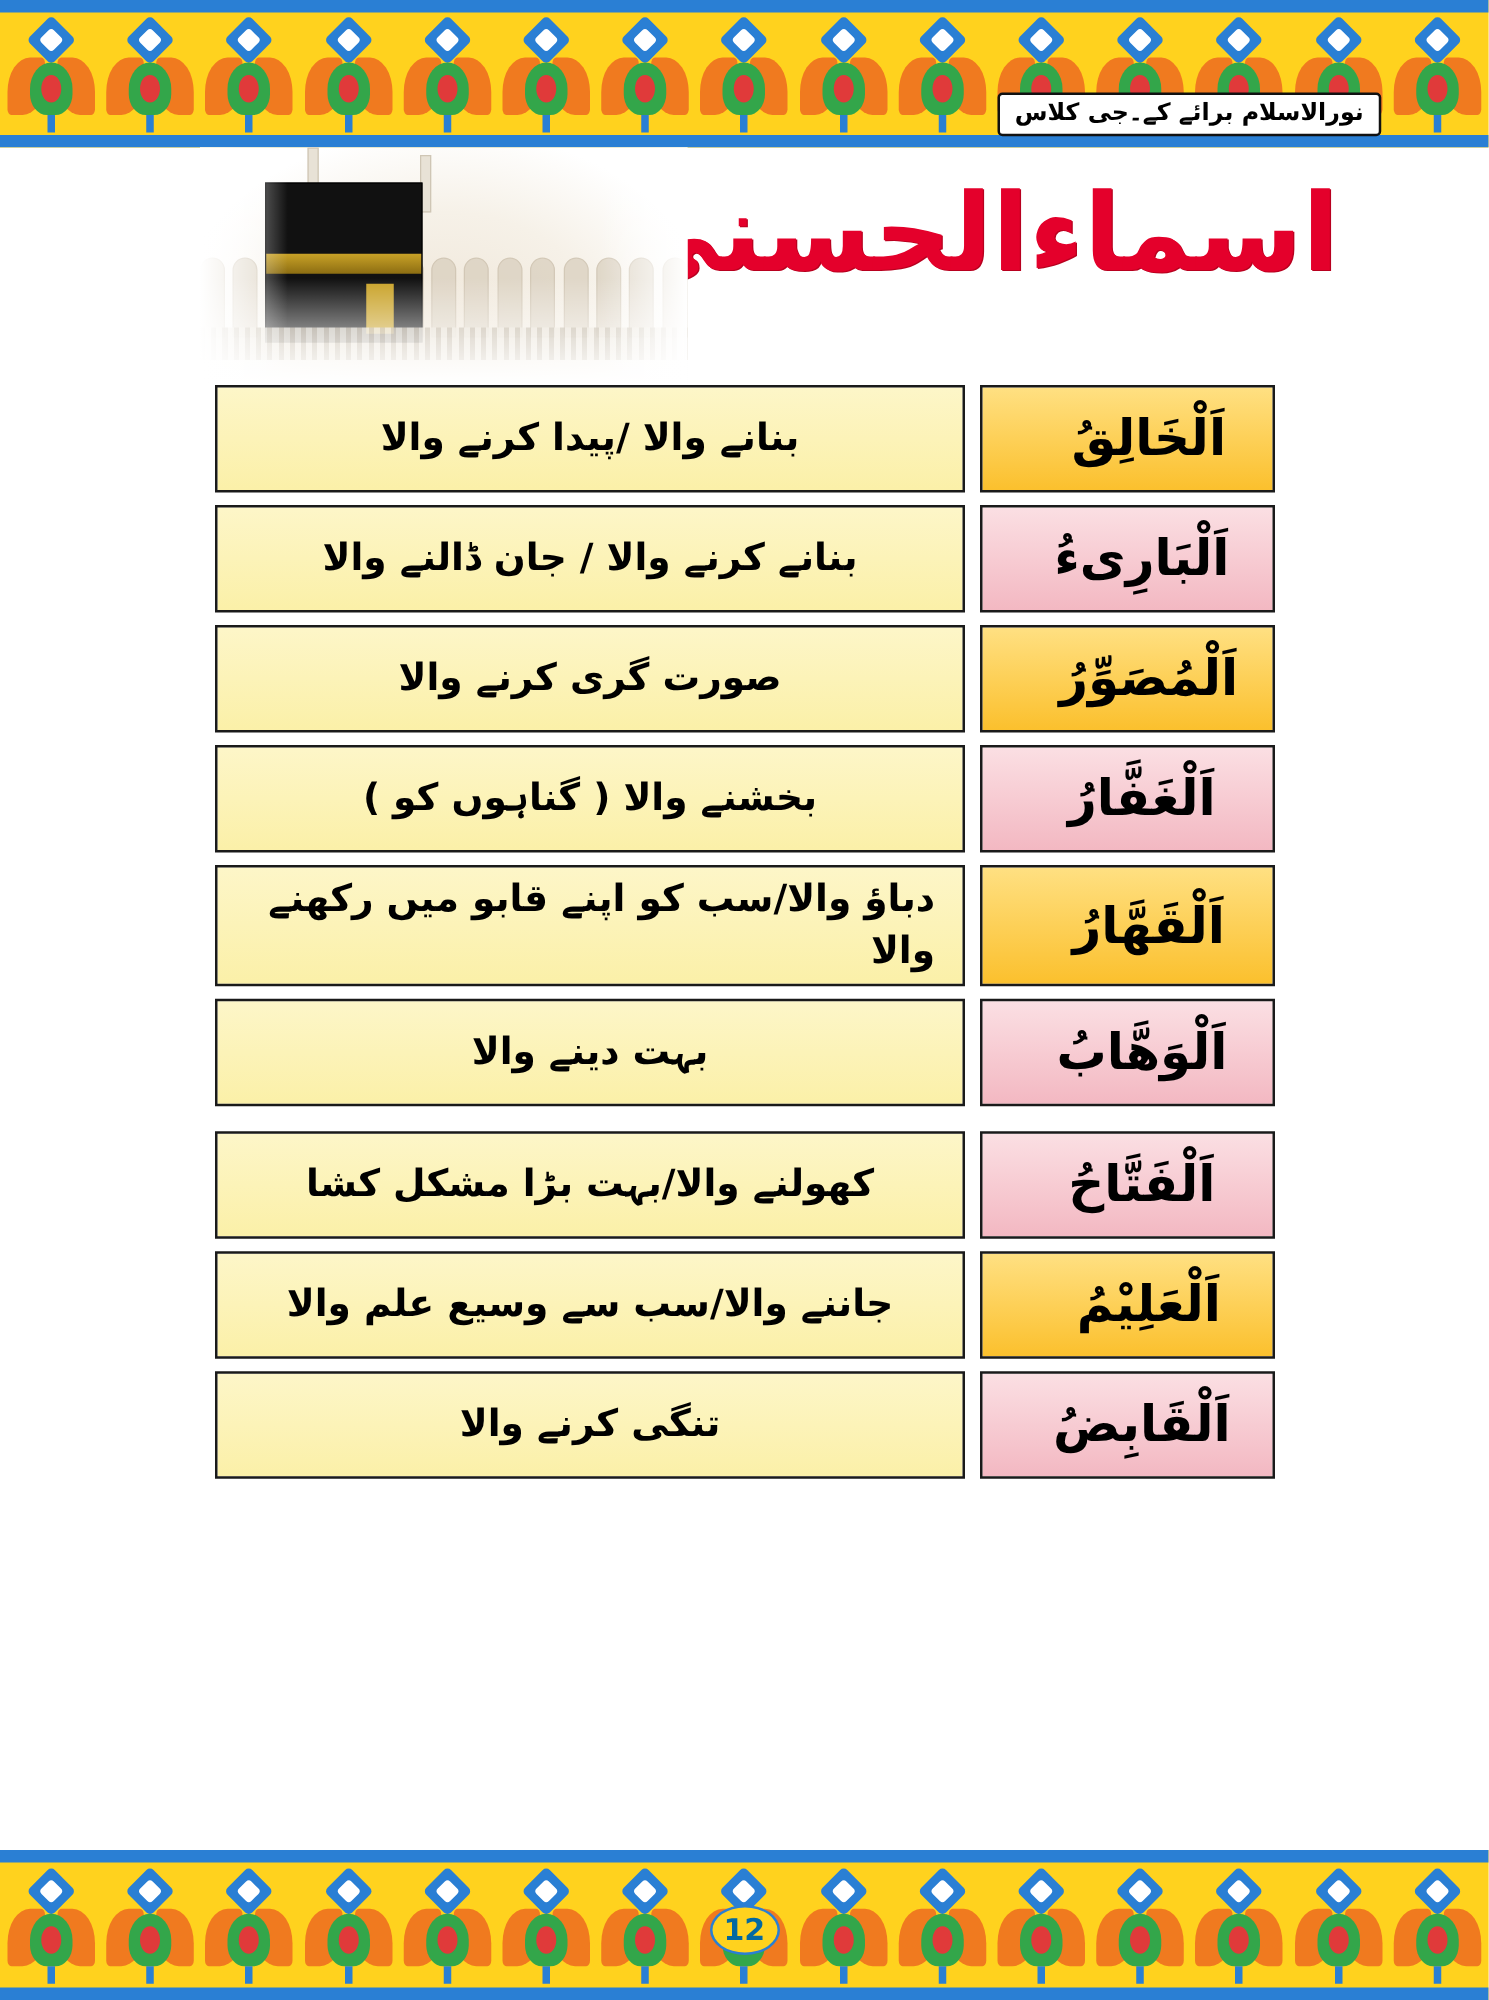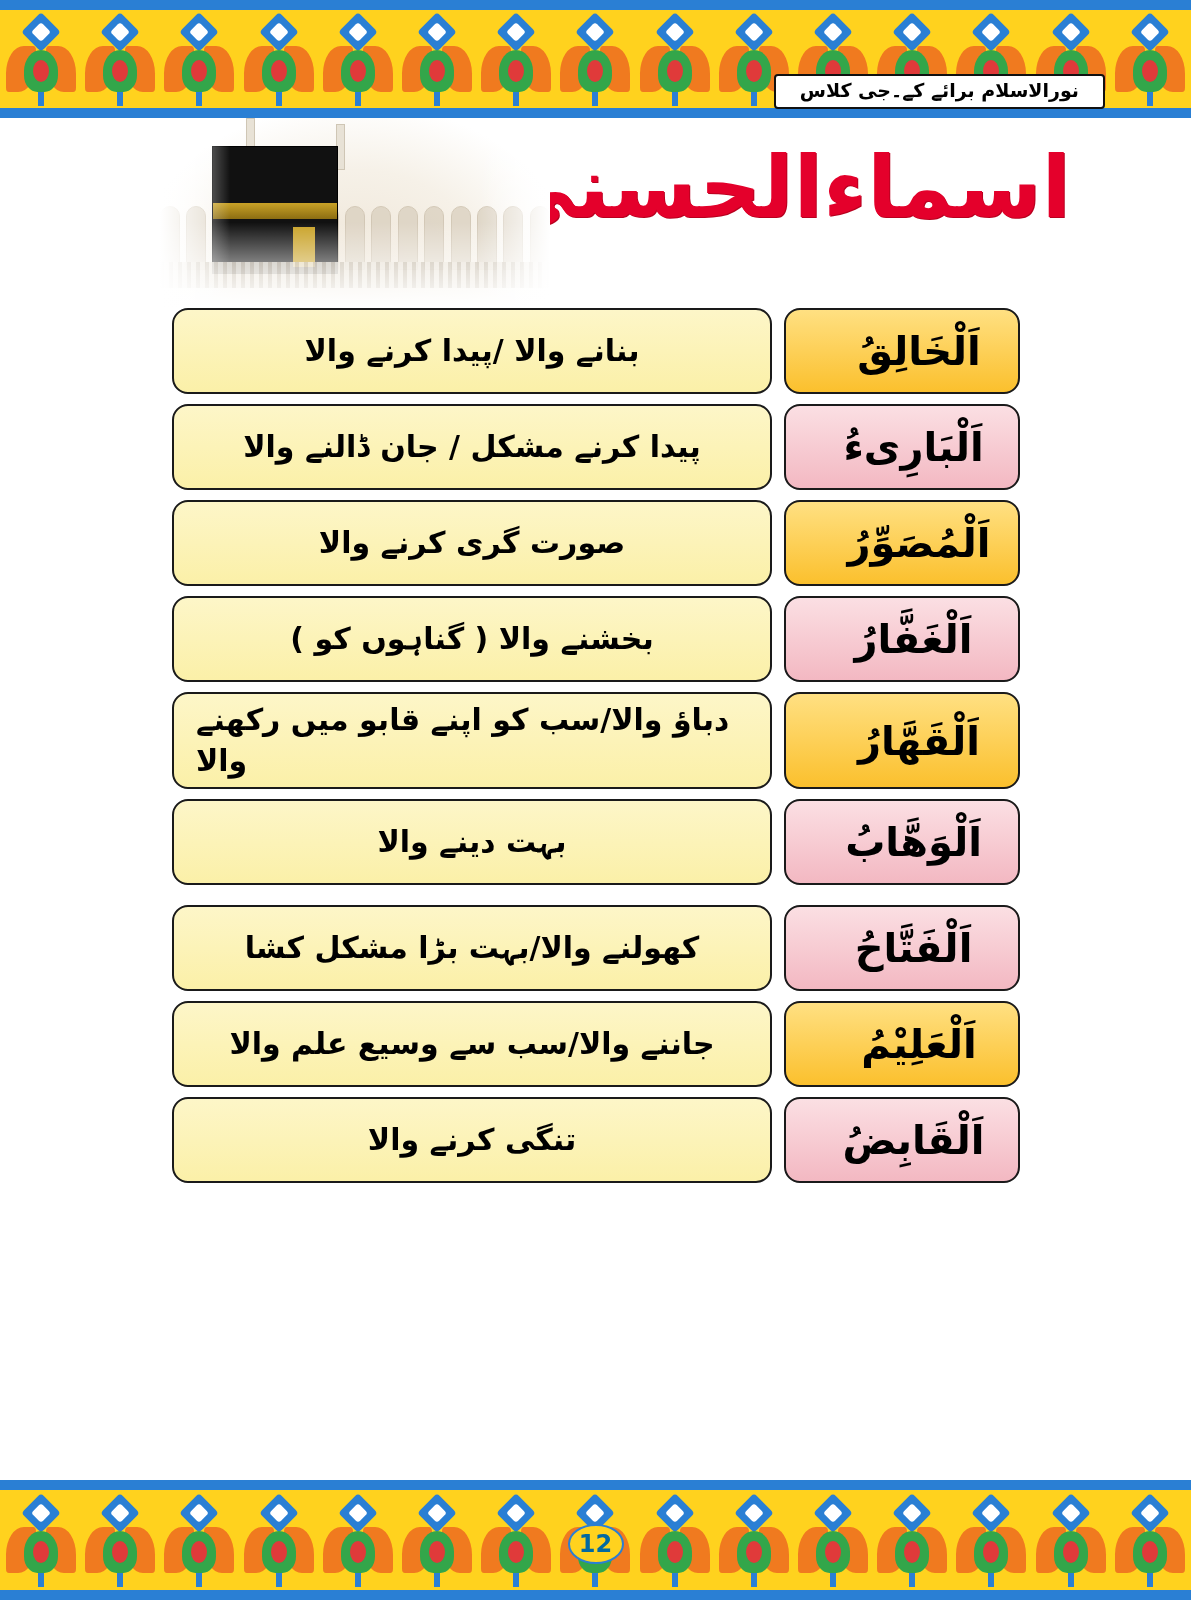--- a/index.html
+++ b/index.html
@@ -101,21 +101,21 @@
     background: #2a7fd4;
   }
 
   
   .header-tag {
     position: absolute;
     top: 74px;
     right: 86px;
     border: 2px solid #111;
     background: #ffffff;
-    padding: 3px 24px 5px;
+    padding: 3px 12px 5px;
     border-radius: 4px;
     font-size: 19px;
     line-height: 1.2;
     direction: rtl;
     font-family: "DejaVu Sans", sans-serif;
     white-space: nowrap;
     font-weight: bold;
   }
 
   
@@ -217,26 +217,26 @@
   .row {
     display: flex;
     flex-direction: row;
     justify-content: flex-end;
     align-items: stretch;
     margin-bottom: 10px;
     gap: 12px;
   }
   .cell {
     border: 2px solid #1a1a1a;
-    border-radius: 16px;
+    border-radius: 0;
     display: flex;
     align-items: center;
     justify-content: center;
     direction: rtl;
-    text-align: left;
+    text-align: right;
     font-family: "DejaVu Sans", sans-serif;
     font-weight: bold;
     line-height: 1.35;
     padding: 4px 14px;
   }
   .cell.name {
     width: 236px;
     min-height: 86px;
     font-size: 40px;
     flex: 0 0 236px;
@@ -426,21 +426,21 @@
 </div>
 
 <div class="names">
 
   <div class="row">
     <div class="cell meaning">بنانے والا  /پیدا کرنے والا</div>
     <div class="cell name gold">اَلْخَالِقُ</div>
   </div>
 
   <div class="row">
-    <div class="cell meaning">پیدا کرنے مشکل / جان ڈالنے والا</div>
+    <div class="cell meaning">بنانے کرنے والا / جان ڈالنے والا</div>
     <div class="cell name pink">اَلْبَارِیءُ</div>
   </div>
 
   <div class="row">
     <div class="cell meaning">صورت گری کرنے والا</div>
     <div class="cell name gold">اَلْمُصَوِّرُ</div>
   </div>
 
   <div class="row">
     <div class="cell meaning">بخشنے والا ( گناہوں کو )</div>

